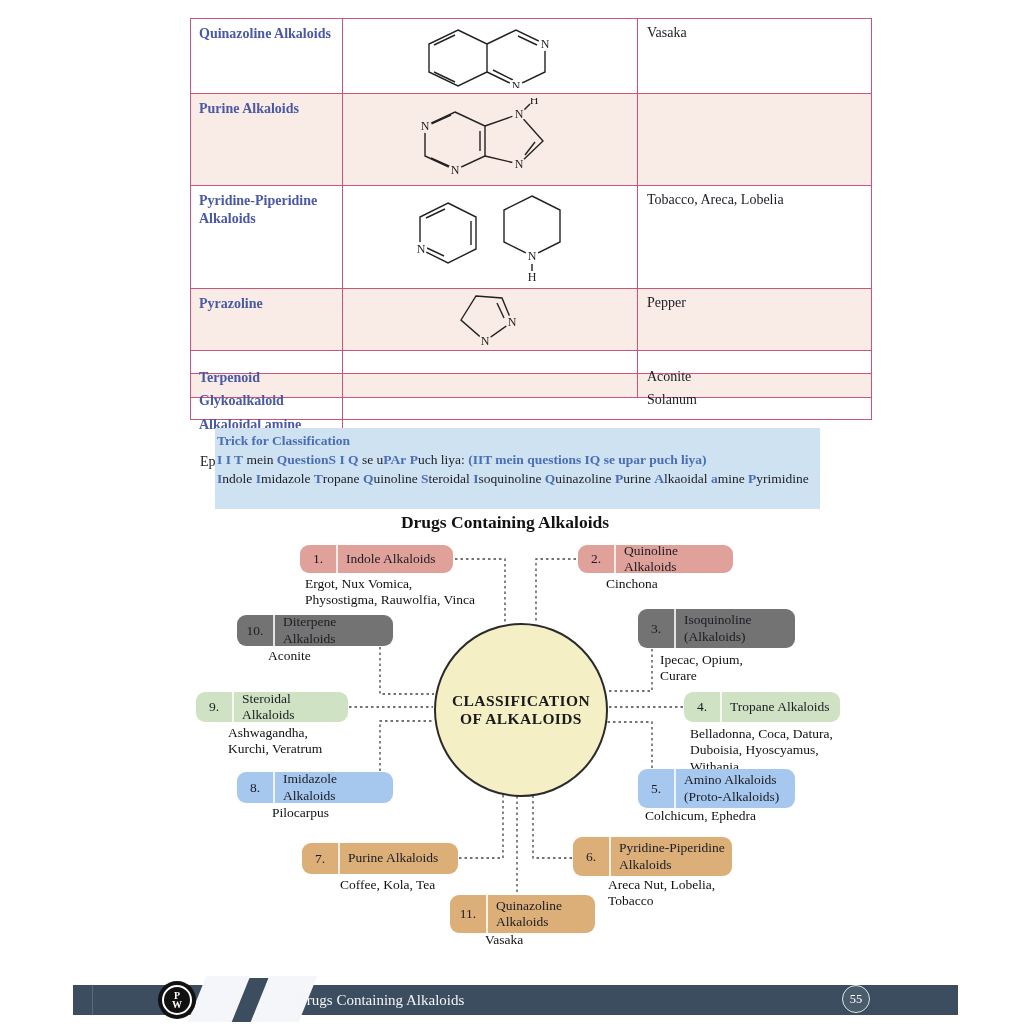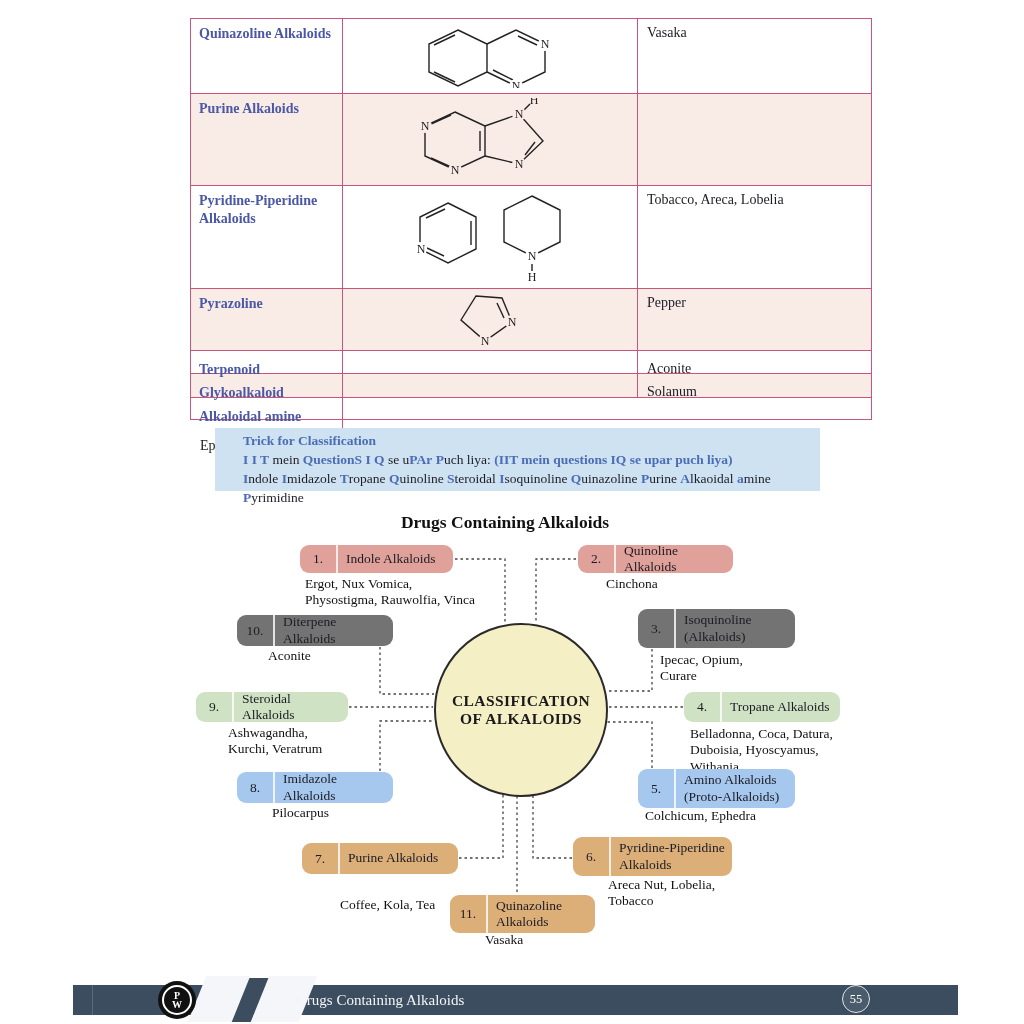--- a/index.html
+++ b/index.html
@@ -9,29 +9,29 @@
   
   .alk-table{position:absolute;left:190px;top:18px;width:682px;border:1.6px solid #c9547c;box-sizing:border-box;}
   .t-row{display:flex;border-bottom:1.4px solid #c9547c;box-sizing:border-box;background:#fff;}
   .t-row:last-child{border-bottom:none;flex-direction:column;}
   .t-row.alt{background:#f9ebe6;}
   .t-cell{box-sizing:border-box;}
   .c1{width:152px;border-right:1.2px solid #c9547c;padding:6px 8px;color:#4a58a5;font-weight:bold;
       font-size:14px;line-height:1.25;white-space:pre-line;}
   .c2{width:295px;border-right:1.2px solid #c9547c;display:flex;align-items:center;justify-content:center;gap:18px;}
   .c3{flex:1;padding:6px 9px;font-size:14px;}
-  .t-row.short .c1,.t-row.short .c3{padding-top:10px;padding-bottom:2px;}
+  .t-row.short .c1,.t-row.short .c3{padding-top:18px;padding-bottom:2px;}
   .struct{stroke:#222;fill:none;stroke-width:1.4;}
   .struct text{stroke:none;fill:#222;font-size:12px;font-family:"Liberation Serif",serif;}
   .halo{fill:#fff;stroke:none;}
   .t-row.alt .halo{fill:#f9ebe6;}
 
   
-  .trick{position:absolute;left:215px;top:428px;width:605px;height:63px;background:#cfe2f2;
-         padding:4px 28px;box-sizing:border-box;font-size:13.5px;line-height:1.4;}
+  .trick{position:absolute;left:215px;top:428px;width:605px;height:81px;background:#cfe2f2;
+         padding:4px 2px;box-sizing:border-box;font-size:13.5px;line-height:1.4;}
   .trick-title{color:#4a6db5;font-weight:bold;}
   .seg-b{color:#4a6db5;font-weight:bold;margin-top:48px;}
   .seg-d{color:#1c1c24;}
 
   
   .diag-title{position:absolute;left:305px;top:512px;width:400px;text-align:center;
               font-weight:bold;font-size:17.5px;color:#111;z-index:2;}
   .connectors{position:absolute;left:0;top:0;z-index:1;pointer-events:none;}
   .node{position:absolute;display:flex;border-radius:9px;overflow:hidden;font-size:13.5px;z-index:2;align-items:stretch;}
   .node-num{width:36px;display:flex;align-items:center;justify-content:center;border-right:2px solid rgba(255,255,255,.8);}
@@ -250,21 +250,21 @@
     <div class="node-num">5.</div>
     <div class="node-label">Amino Alkaloids
 (Proto-Alkaloids)</div>
   </div>
   <div class="node-src" style="left:645px;top:808px">Colchicum, Ephedra</div>
 
   <div class="node tan" style="left:302px;top:843px;width:156px;height:31px">
     <div class="node-num">7.</div>
     <div class="node-label">Purine Alkaloids</div>
   </div>
-  <div class="node-src" style="left:340px;top:897px">Coffee, Kola, Tea</div>
+  <div class="node-src" style="left:340px;top:877px">Coffee, Kola, Tea</div>
 
   <div class="node tan" style="left:573px;top:837px;width:159px;height:39px">
     <div class="node-num">6.</div>
     <div class="node-label">Pyridine-Piperidine
 Alkaloids</div>
   </div>
   <div class="node-src" style="left:608px;top:877px">Areca Nut, Lobelia,
 Tobacco</div>
 
   <div class="node tan" style="left:450px;top:895px;width:145px;height:38px">

